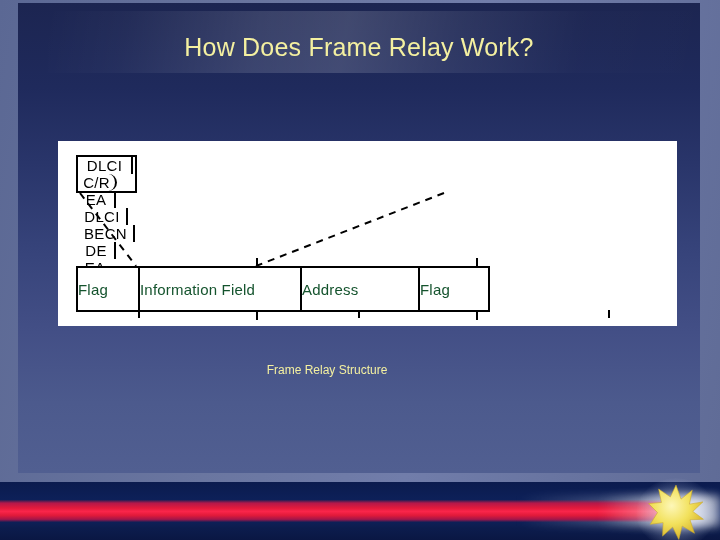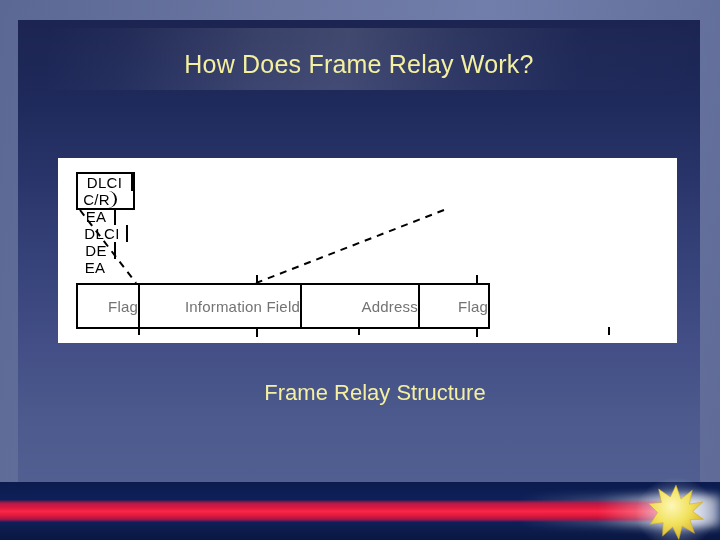--- a/index.html
+++ b/index.html
@@ -13,21 +13,21 @@
   .slide {
     position: relative;
     width: 720px; height: 540px;
     background: linear-gradient(100deg, #5b6894 0%, #6a76a0 35%, #717daa 60%, #5f6b96 100%);
     overflow: hidden;
   }
 
   
   .slide-body {
     position: absolute;
-    left: 18px; top: 20px;
+    left: 18px; top: 3px;
     width: 682px; height: 470px;
     background: linear-gradient(to bottom,
         #1c2551 0%,
         #1f2a5c 18%,
         #29356a 34%,
         #36437a 52%,
         #434f86 70%,
         #4c5a8d 85%,
         #515f91 100%);
   }
@@ -99,23 +99,23 @@
     height: 46px;
     display: flex;
     border: 2px solid #000;
     background: #ffffff;
     z-index: 3;
   }
   .frame-cell {
     border-right: 2px solid #000;
     display: flex;
     align-items: center;
-    justify-content: flex-end;
+    justify-content: flex-start;
     font-size: 15px;
-    color: #737373;
+    color: #14532d;
     letter-spacing: 0.2px;
   }
   .frame-cell:last-child { border-right: none; }
 
   
   .tick {
     position: absolute;
     width: 2px;
     background: #000;
     z-index: 4;
@@ -129,23 +129,22 @@
     z-index: 2;
     pointer-events: none;
   }
 
   .caption {
     position: absolute;
     left: 0; top: 360px;
     width: 618px;
     text-align: center;
     color: #f4f0a0;
-    font-size: 22px;
+    font-size: 12px;
     white-space: nowrap;
-    margin-left: 48px;
   }
 
   
   .footer {
     position: absolute;
     left: 0; bottom: 0;
     width: 720px; height: 58px;
     background: linear-gradient(to bottom,
         #0b1b4e 0%, #0d2058 30%, #102563 55%, #0c1c4d 80%, #0a1743 100%);
     overflow: hidden;
@@ -227,20 +226,23 @@
           <span>DLCI</span>
         </div>
         <div class="detail-cell" style="width: 39px; border-radius: 14px;">
           <span>C/R</span>
         </div>
         <div class="detail-cell" style="width: 38px;">
           <span>EA</span>
         </div>
         <div class="detail-cell" style="width: 50px;">
           <span>DLCI</span>
+        </div>
+        <div class="detail-cell" style="width: 57px;">
+          <span>BECN</span>
         </div>
         <div class="detail-cell" style="width: 38px;">
           <span>DE</span>
         </div>
         <div class="detail-cell" style="width: 34px;">
           <span>EA</span>
         </div>
       </div>
 
     <div class="frame-row" id="frame-row">

